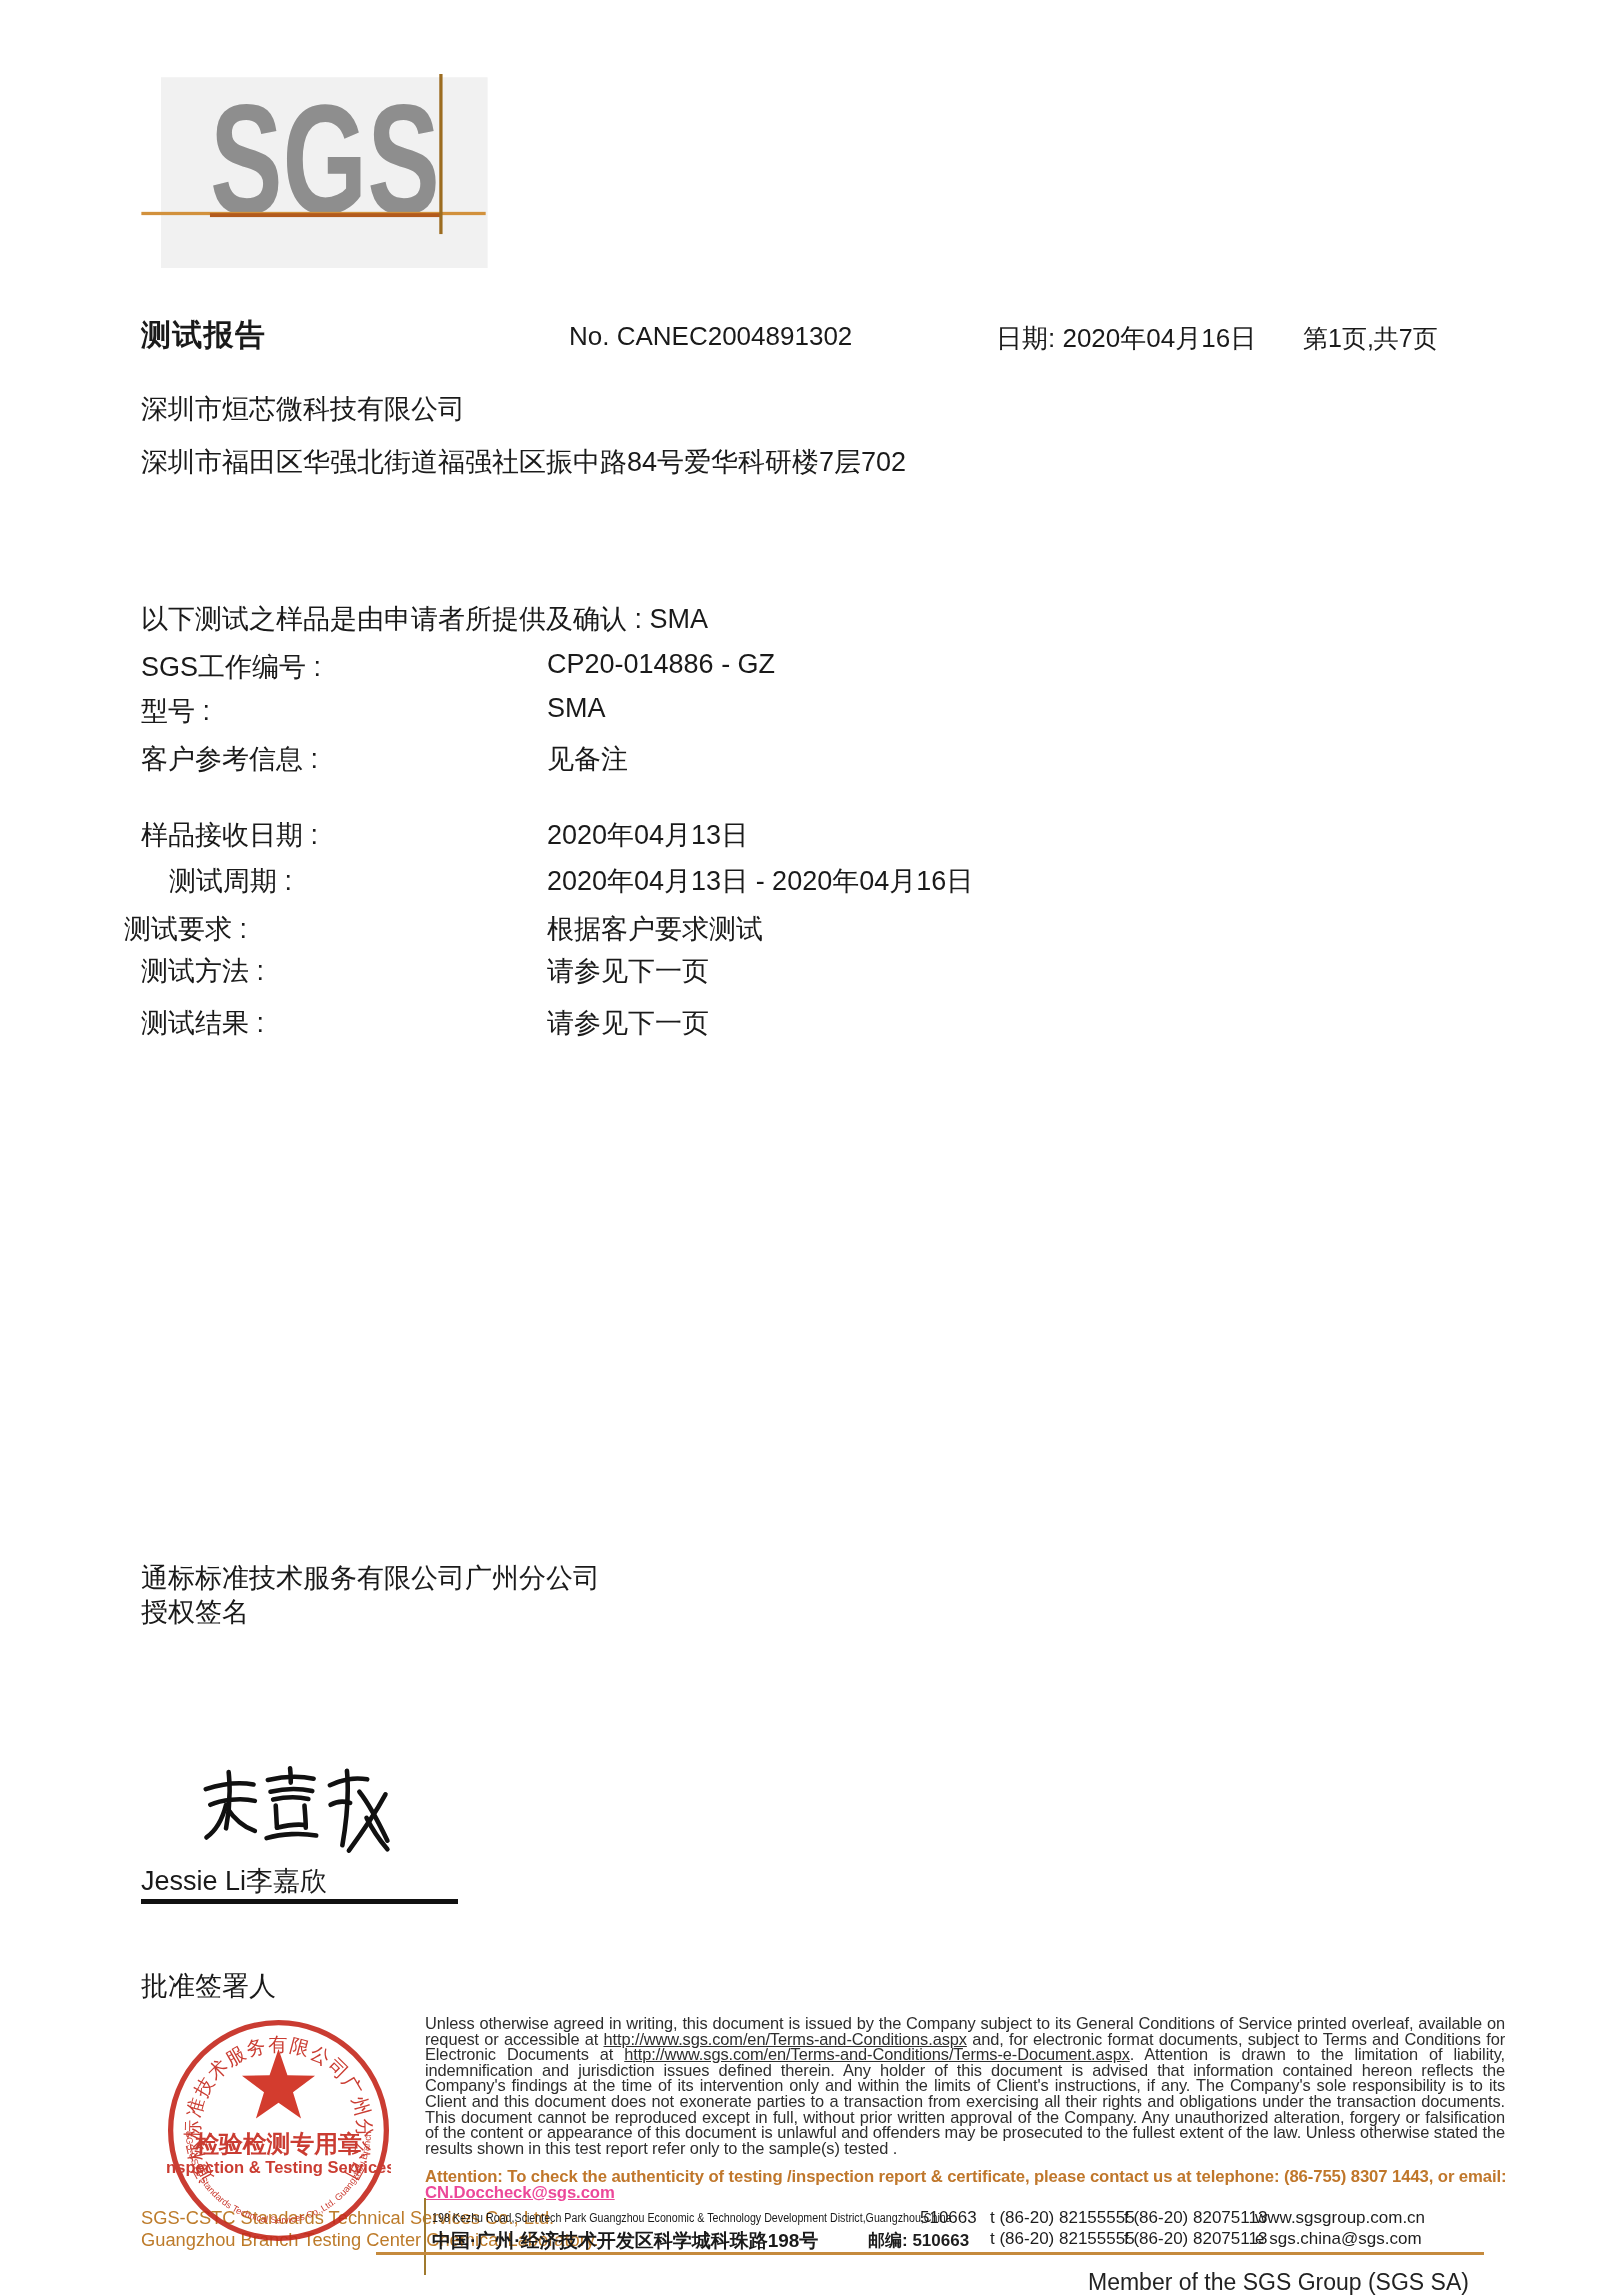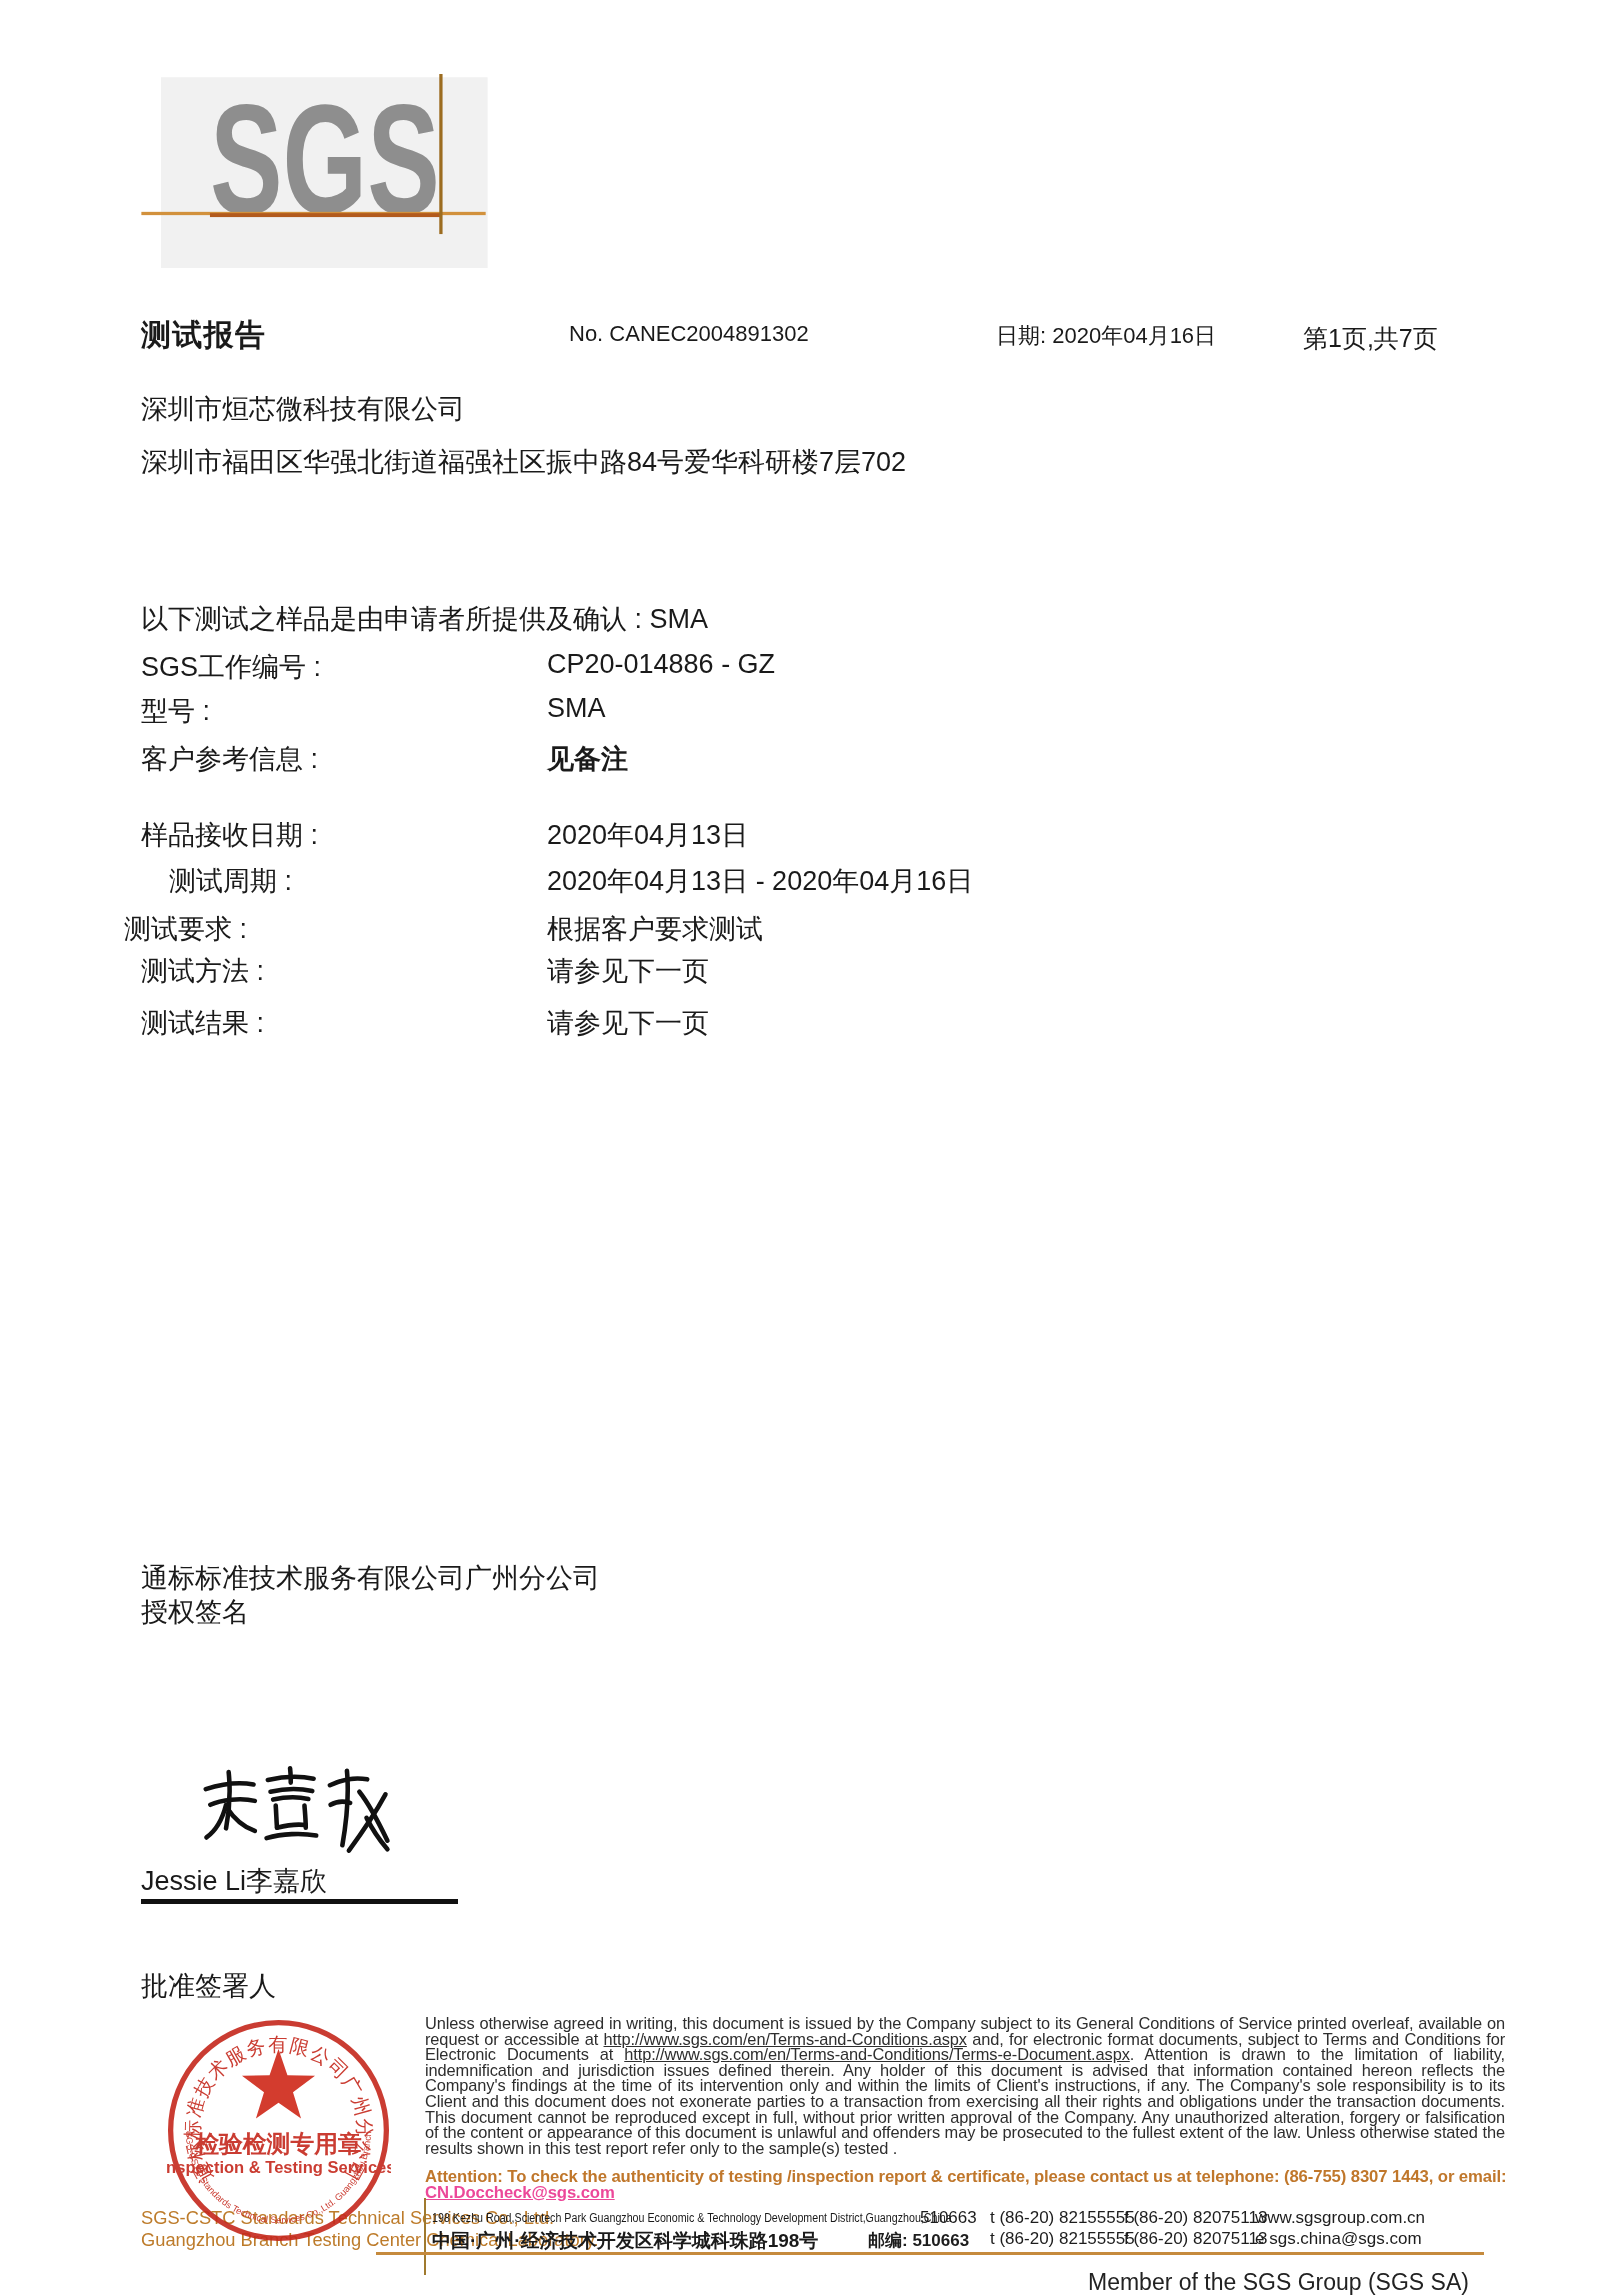--- a/index.html
+++ b/index.html
@@ -1,20 +1,20 @@
 <!DOCTYPE html>
 <html style="font-size:10.5px"><head>
 <meta charset="utf-8">
 <style>
   html,body{margin:0;padding:0;background:#ffffff;}
   #page{position:relative;width:1623px;height:2295px;background:#ffffff;overflow:hidden;
         font-family:"Liberation Sans",sans-serif;color:#1a1a1a;}
   .abs{position:absolute;}
   .title{font-size:30px;font-weight:bold;letter-spacing:1.3px;}
-  .hmeta{font-size:22px;}
+  .hmeta{font-size:26px;}
   .body-line{font-size:27px;}
   .lbl{font-size:27px;}
   .val{font-size:27px;}
   .sig-line{background:#111;}
   .lab-orange{font-size:18.3px;color:#bd7b2a;letter-spacing:0px;white-space:nowrap;}
   .legal{font-size:16.4px;line-height:15.6px;color:#2e2e2e;text-align:justify;letter-spacing:-0.1px;}
   .legal a, .legal .url{color:#2e2e2e;text-decoration:underline;}
   .attention{font-size:16.7px;line-height:15.6px;color:#c0772b;font-weight:bold;letter-spacing:-0.1px;}
   .attention .url{color:#ec4899;text-decoration:underline;}
   .addr-sm{font-size:17px;color:#1d1d1d;white-space:nowrap;}
@@ -47,21 +47,21 @@
 
   <div class="abs body-line" style="left:141px;top:601px;">以下测试之样品是由申请者所提供及确认 : SMA</div>
 
   <div class="abs lbl" style="left:141px;top:649px;">SGS工作编号 :</div>
   <div class="abs val" style="left:547px;top:649px;">CP20-014886 - GZ</div>
 
   <div class="abs lbl" style="left:141px;top:693px;">型号 :</div>
   <div class="abs val" style="left:547px;top:693px;">SMA</div>
 
   <div class="abs lbl" style="left:141px;top:741px;">客户参考信息 :</div>
-  <div class="abs val" style="left:547px;top:741px;font-weight:bold;">见备注</div>
+  <div class="abs val" style="left:547px;top:741px;">见备注</div>
 
   <div class="abs lbl" style="left:141px;top:817px;">样品接收日期 :</div>
   <div class="abs val" style="left:547px;top:817px;">2020年04月13日</div>
 
   <div class="abs lbl" style="left:141px;top:863px;margin-left:28px;">测试周期 :</div>
   <div class="abs val" style="left:547px;top:863px;">2020年04月13日 - 2020年04月16日</div>
 
   <div class="abs lbl" style="left:124px;top:911px;">测试要求 :</div>
   <div class="abs val" style="left:547px;top:911px;">根据客户要求测试</div>
 

